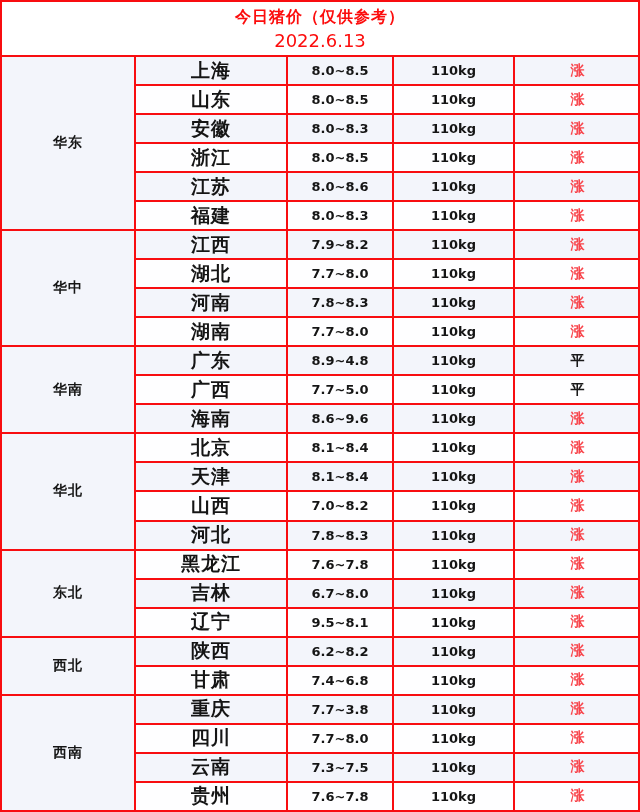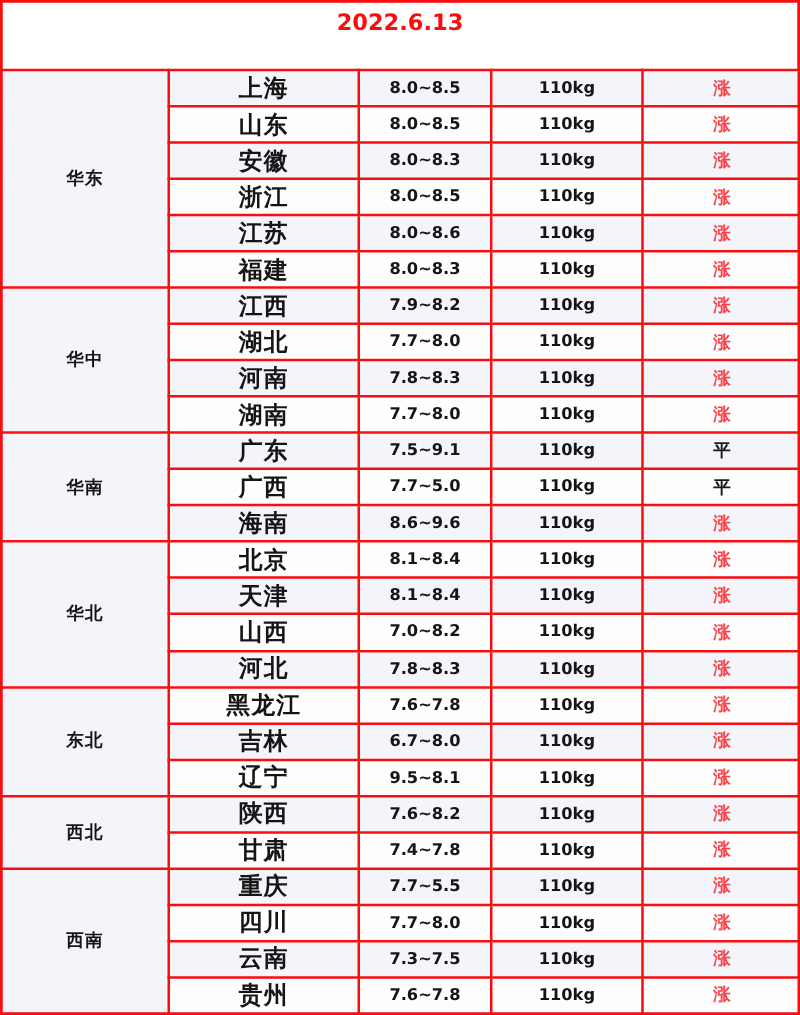--- a/index.html
+++ b/index.html
@@ -35,21 +35,21 @@
   .title {
     font-size: 16px;
     line-height: 22px;
     font-weight: bold;
     color: var(--header-red, #fc0d0d);
     letter-spacing: 1px;
   }
   .date {
     font-size: 18px;
     line-height: 26px;
-    font-weight: bold;
+    font-weight: normal;
     color: var(--header-red, #fc0d0d);
   }
   table.price-table {
     width: 640px;
     height: 757px;
     border-collapse: collapse;
     table-layout: fixed;
   }
   table.price-table td {
     box-sizing: border-box;
@@ -78,20 +78,21 @@
   }
   table.price-table td.status {
     font-size: 14px;
   }
 </style>
 </head>
 <body>
 
 <div class="page">
   <div class="header">
+    <div class="title">今日猪价（仅供参考）</div>
     <div class="date">2022.6.13</div>
   </div>
   <table class="price-table">
     <colgroup>
       <col style="width:134px">
       <col style="width:152px">
       <col style="width:106px">
       <col style="width:121px">
       <col style="width:127px">
     </colgroup>
@@ -154,21 +155,21 @@
         </tr>
         <tr>
           <td class="cell province">湖南</td>
           <td class="cell price">7.7~8.0</td>
           <td class="cell weight">110kg</td>
           <td class="cell status" style="color: rgb(248, 68, 75);">涨</td>
         </tr>
         <tr class="alt">
           <td class="region" rowspan="3">华南</td>
           <td class="cell province">广东</td>
-          <td class="cell price">7.5~9.1</td>
+          <td class="cell price">8.9~4.8</td>
           <td class="cell weight">110kg</td>
           <td class="cell status" style="color: rgb(26, 26, 26);">平</td>
         </tr>
         <tr>
           <td class="cell province">广西</td>
           <td class="cell price">7.7~5.0</td>
           <td class="cell weight">110kg</td>
           <td class="cell status" style="color: rgb(26, 26, 26);">平</td>
         </tr>
         <tr class="alt">
@@ -217,34 +218,34 @@
         </tr>
         <tr>
           <td class="cell province">辽宁</td>
           <td class="cell price">9.5~8.1</td>
           <td class="cell weight">110kg</td>
           <td class="cell status" style="color: rgb(248, 68, 75);">涨</td>
         </tr>
         <tr class="alt">
           <td class="region" rowspan="2">西北</td>
           <td class="cell province">陕西</td>
-          <td class="cell price">7.6~8.2</td>
+          <td class="cell price">6.2~8.2</td>
           <td class="cell weight">110kg</td>
           <td class="cell status" style="color: rgb(248, 68, 75);">涨</td>
         </tr>
         <tr>
           <td class="cell province">甘肃</td>
-          <td class="cell price">7.4~7.8</td>
+          <td class="cell price">7.4~6.8</td>
           <td class="cell weight">110kg</td>
           <td class="cell status" style="color: rgb(248, 68, 75);">涨</td>
         </tr>
         <tr class="alt">
           <td class="region" rowspan="4">西南</td>
           <td class="cell province">重庆</td>
-          <td class="cell price">7.7~5.5</td>
+          <td class="cell price">7.7~3.8</td>
           <td class="cell weight">110kg</td>
           <td class="cell status" style="color: rgb(248, 68, 75);">涨</td>
         </tr>
         <tr>
           <td class="cell province">四川</td>
           <td class="cell price">7.7~8.0</td>
           <td class="cell weight">110kg</td>
           <td class="cell status" style="color: rgb(248, 68, 75);">涨</td>
         </tr>
         <tr class="alt">

